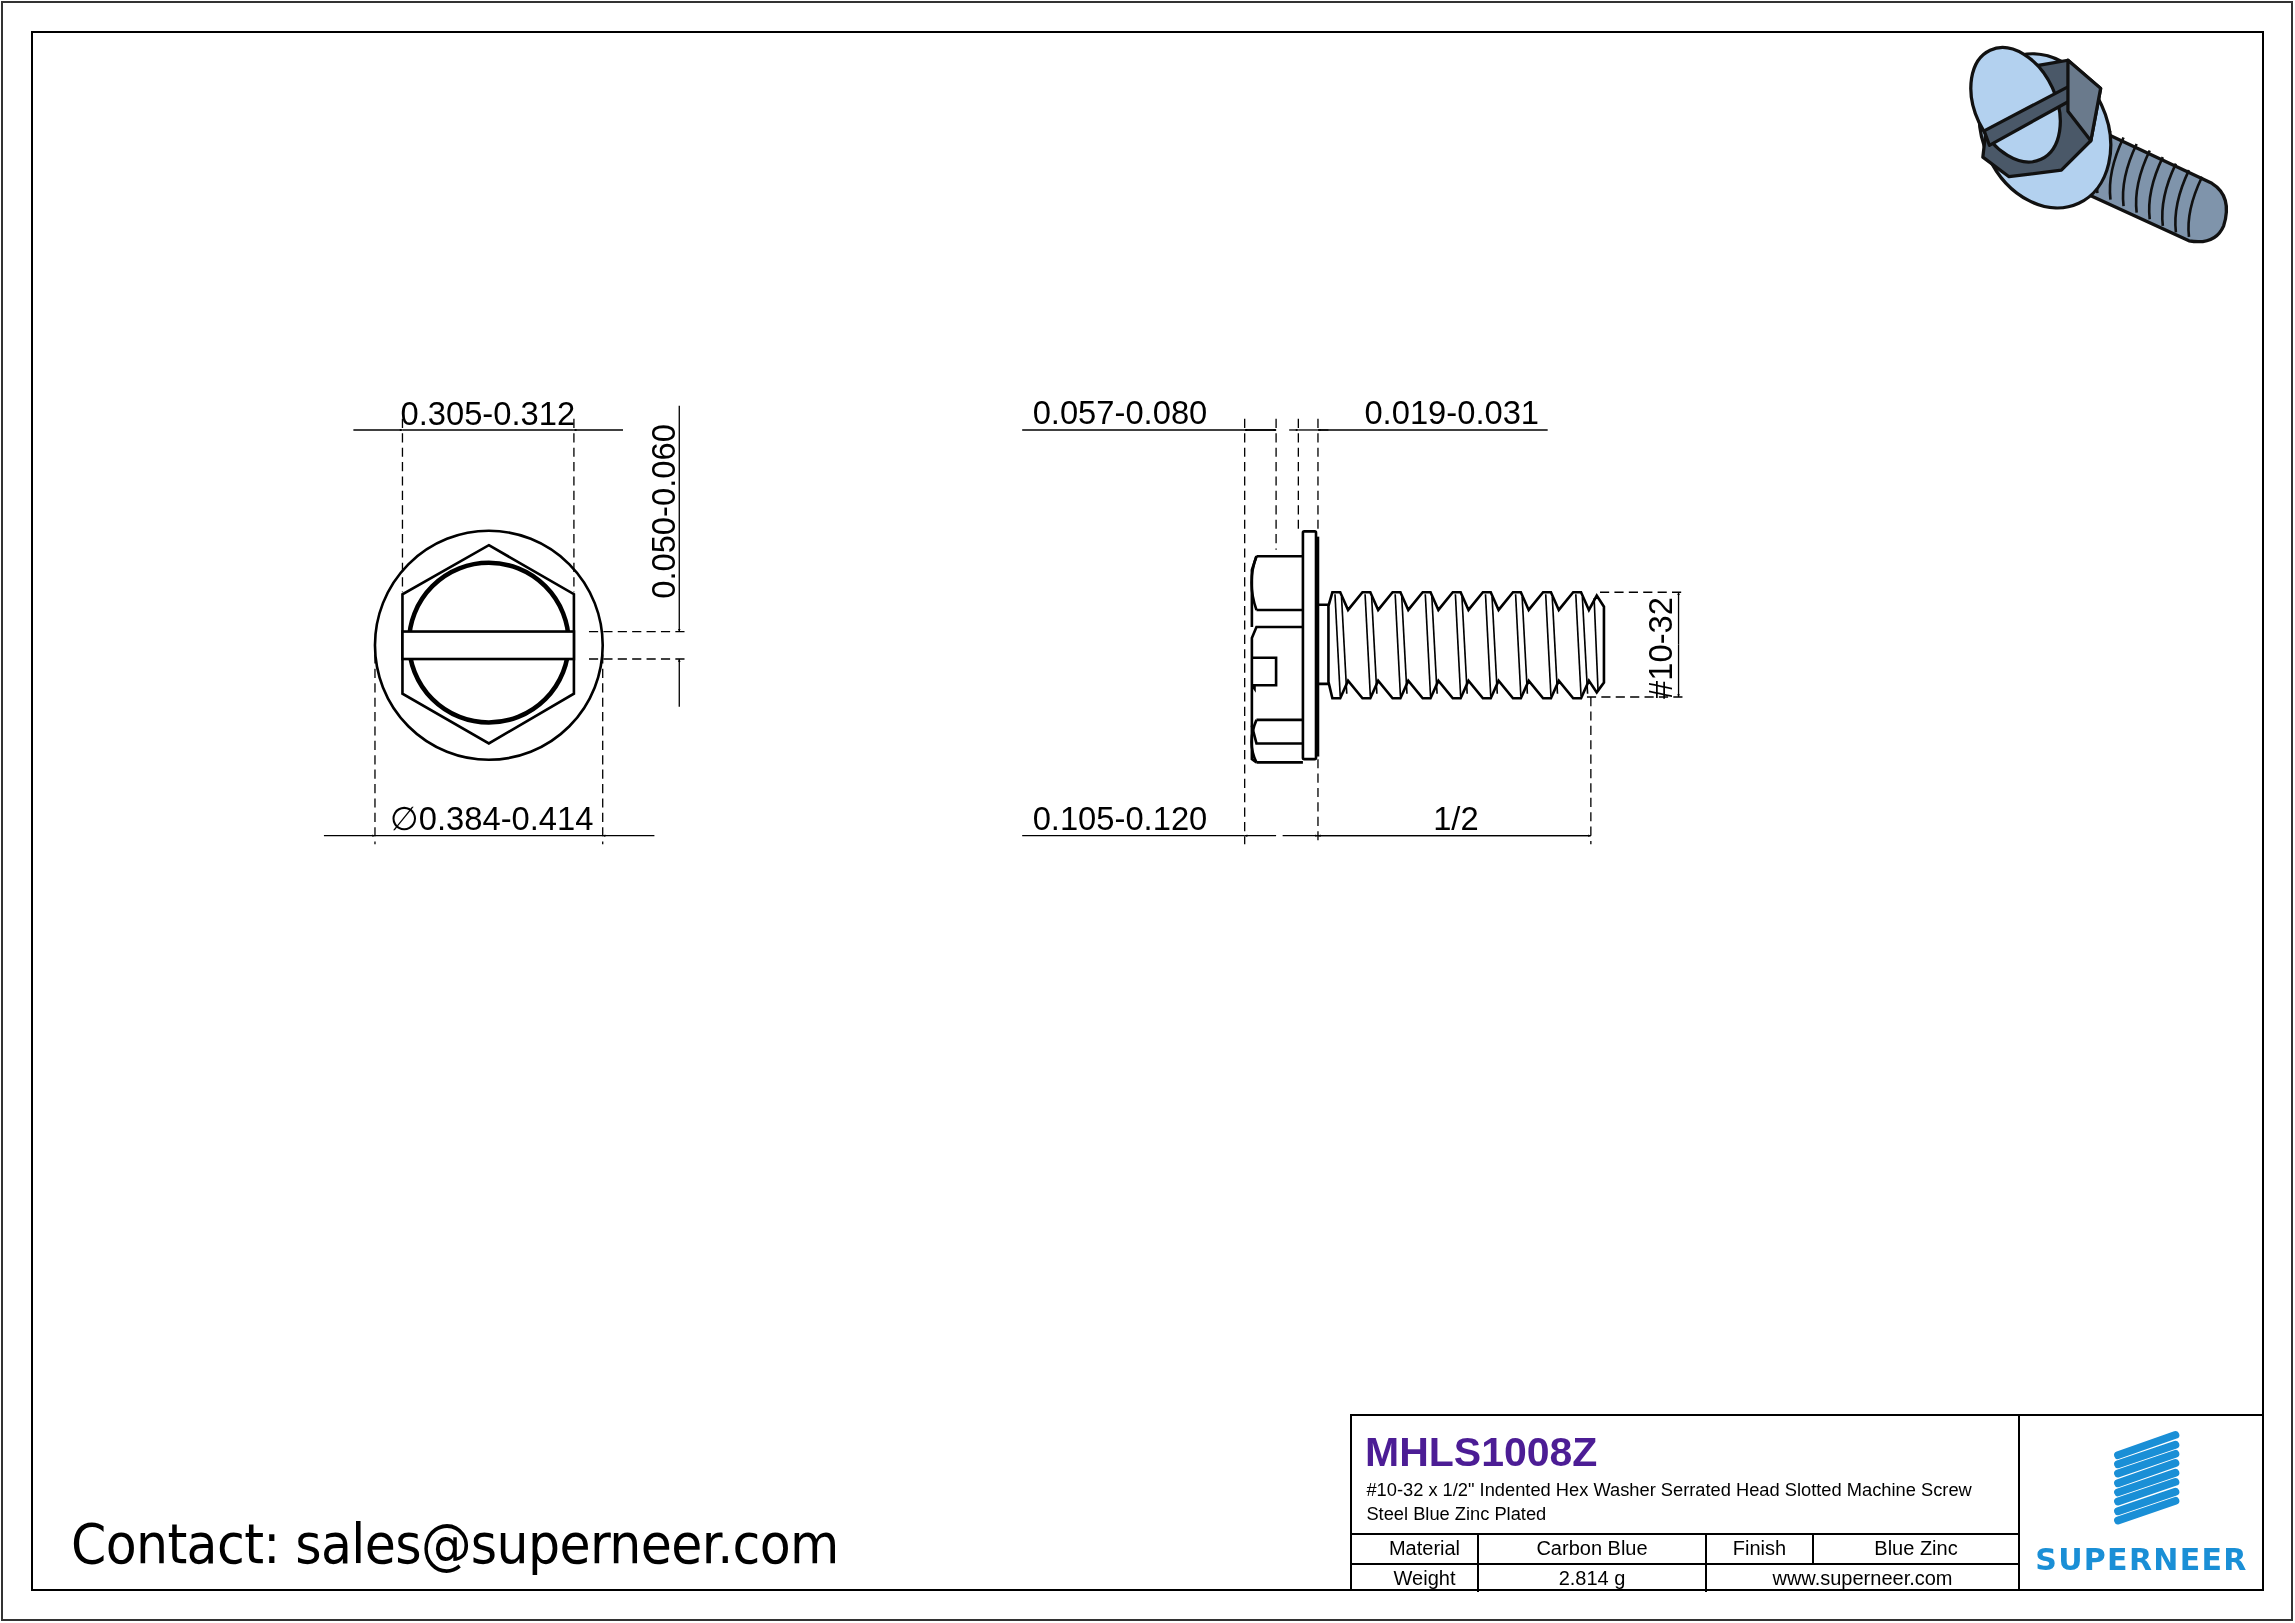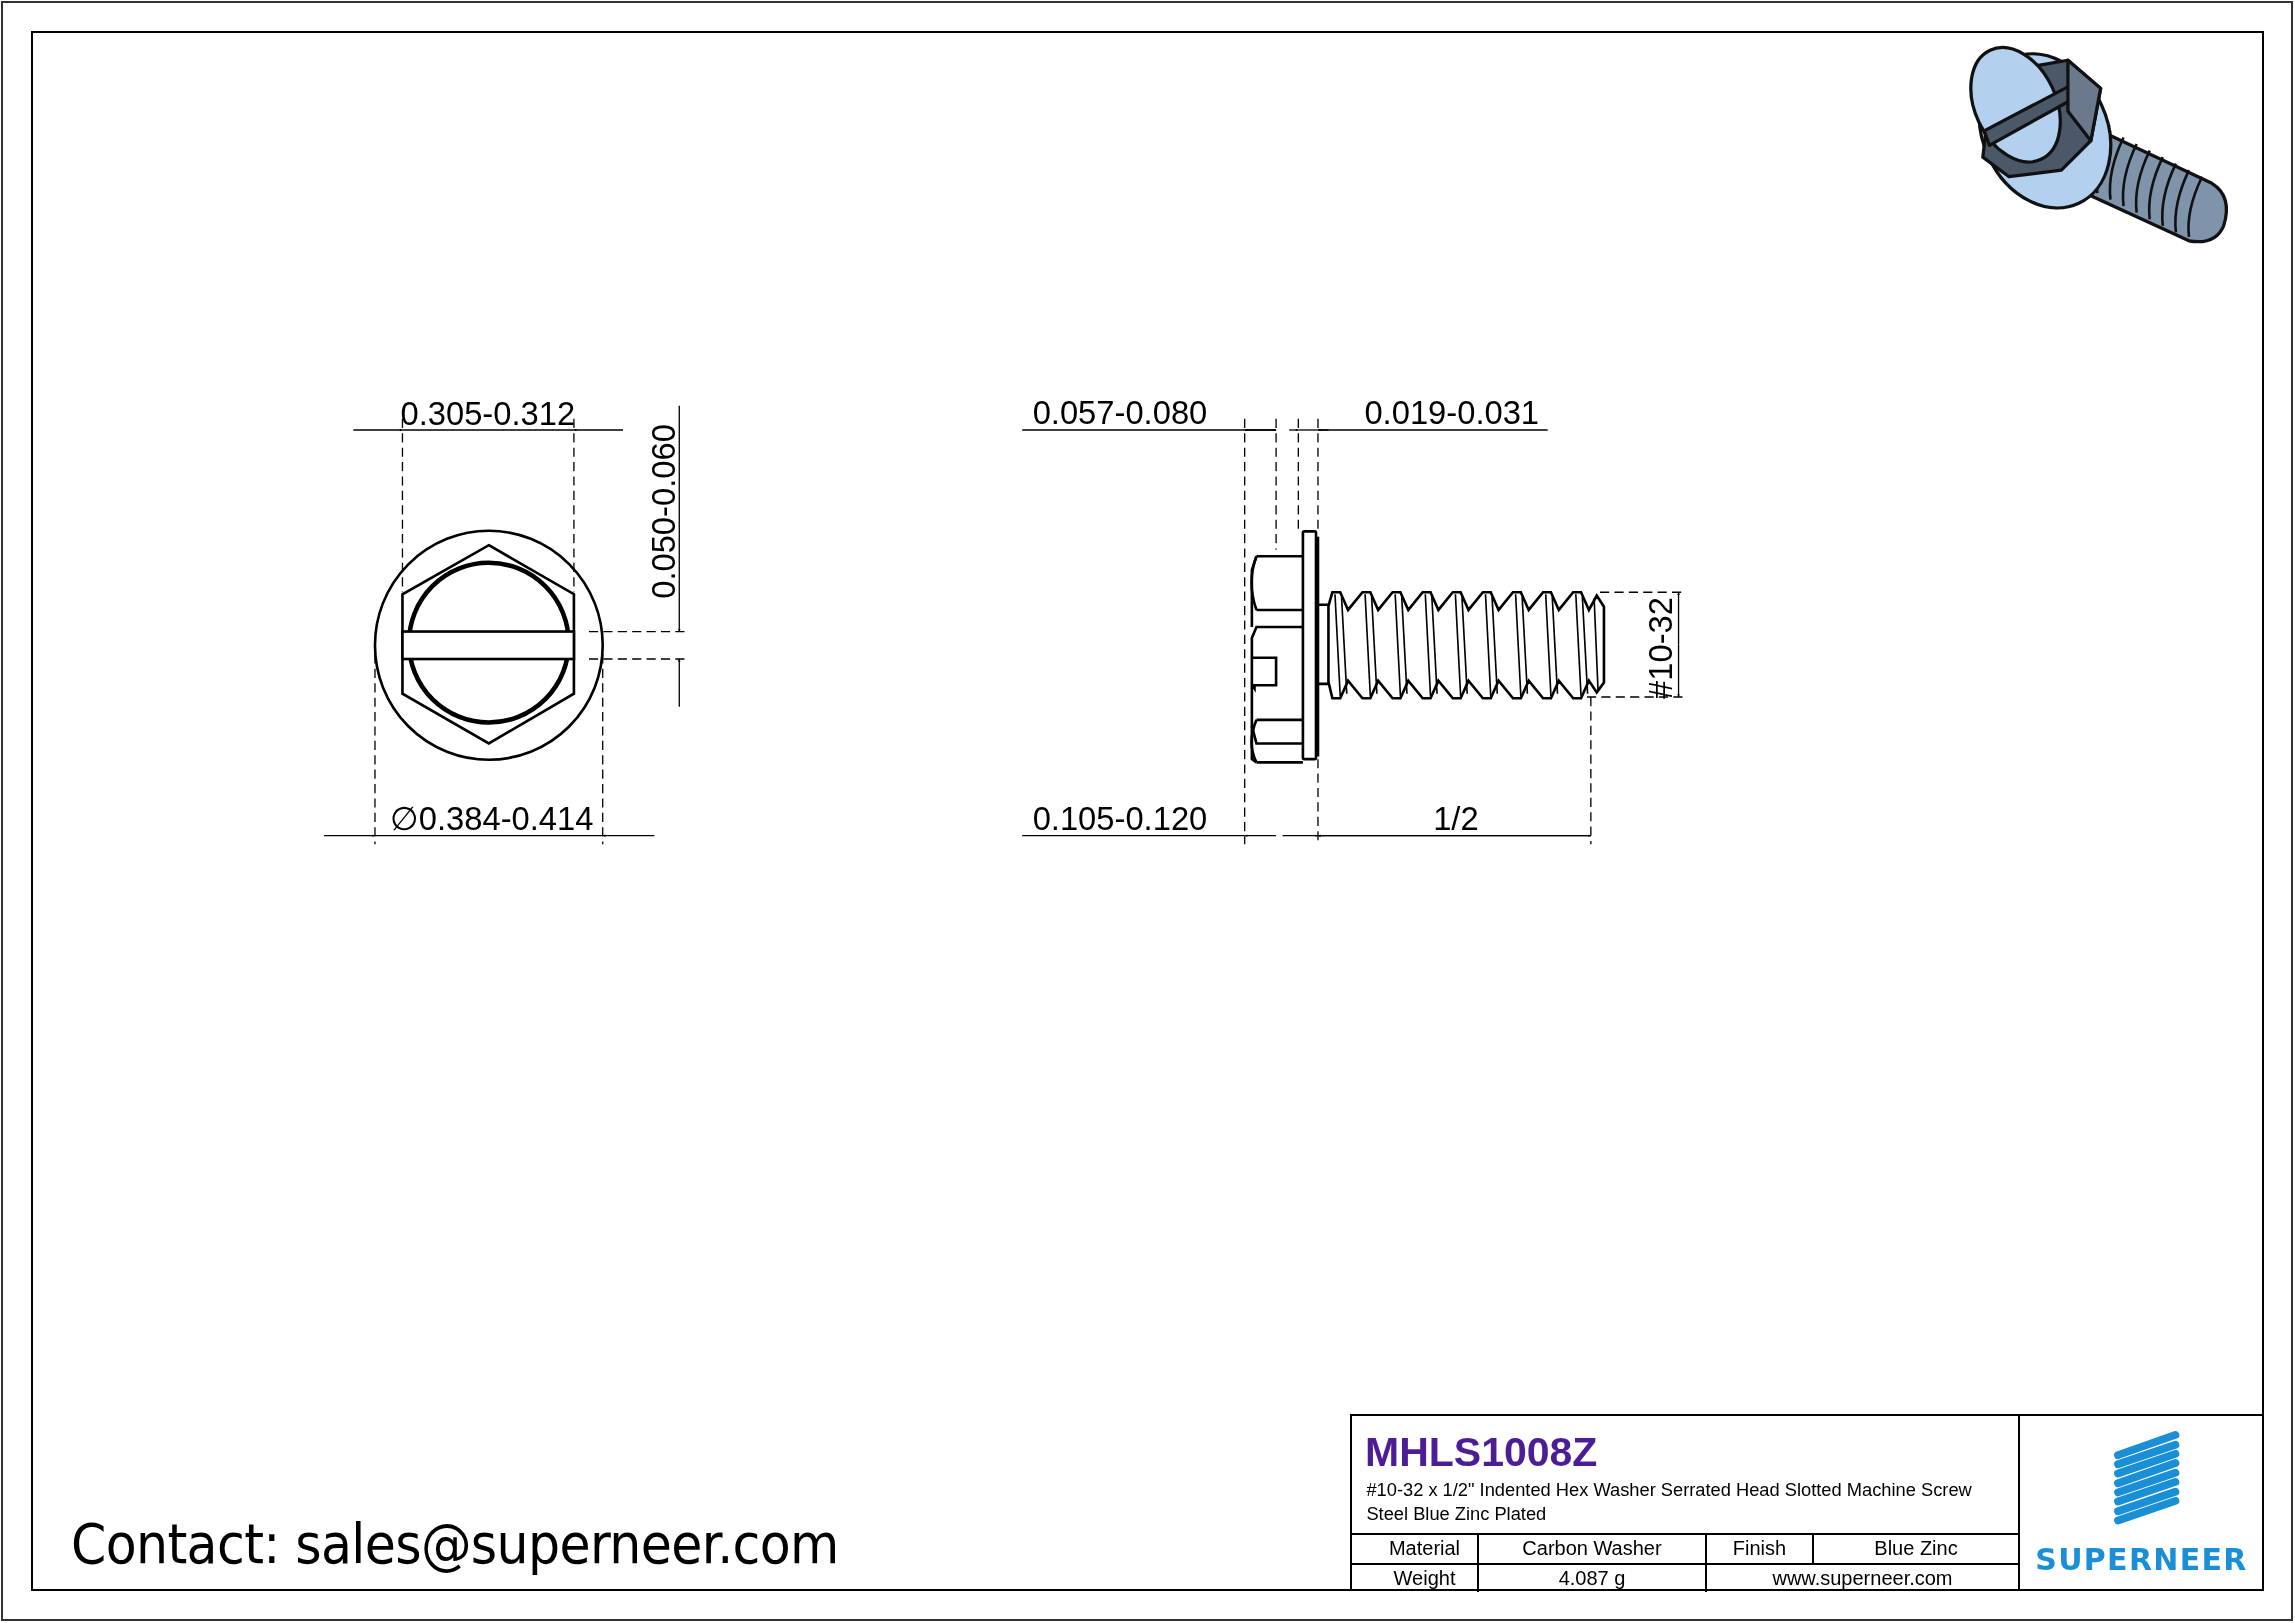--- a/index.html
+++ b/index.html
@@ -169,27 +169,27 @@
 <div class="contact">Contact: sales@superneer.com</div>
 
 <div class="title-block">
   <div class="tb-main">
     <div class="tb-code">MHLS1008Z</div>
     <div class="tb-desc">#10-32 x 1/2" Indented Hex Washer Serrated Head Slotted Machine Screw Steel Blue Zinc Plated</div>
     <table class="tb-table">
       <tbody>
           <tr>
         <td style="width:105px">Material</td>
-        <td style="width:226px">Carbon Washer</td>
+        <td style="width:226px">Carbon Blue</td>
         <td style="width:105px">Finish</td>
         <td>Blue Zinc</td>
       </tr>
       <tr>
         <td>Weight</td>
-        <td>4.087 g</td>
+        <td>2.814 g</td>
         <td colspan="2" class="tb-link">www.superneer.com</td>
       </tr>
     </tbody>
       </table>
   </div>
   <div class="tb-logo">
     <svg width="243" height="124" viewBox="0 0 372 190" style="position:absolute;left:0;top:0">
       <g stroke="#1a8fd6" stroke-width="12" stroke-linecap="round">
         <line x1="150" y1="60" x2="238" y2="29"></line>
         <line x1="150" y1="74" x2="238" y2="44"></line>

